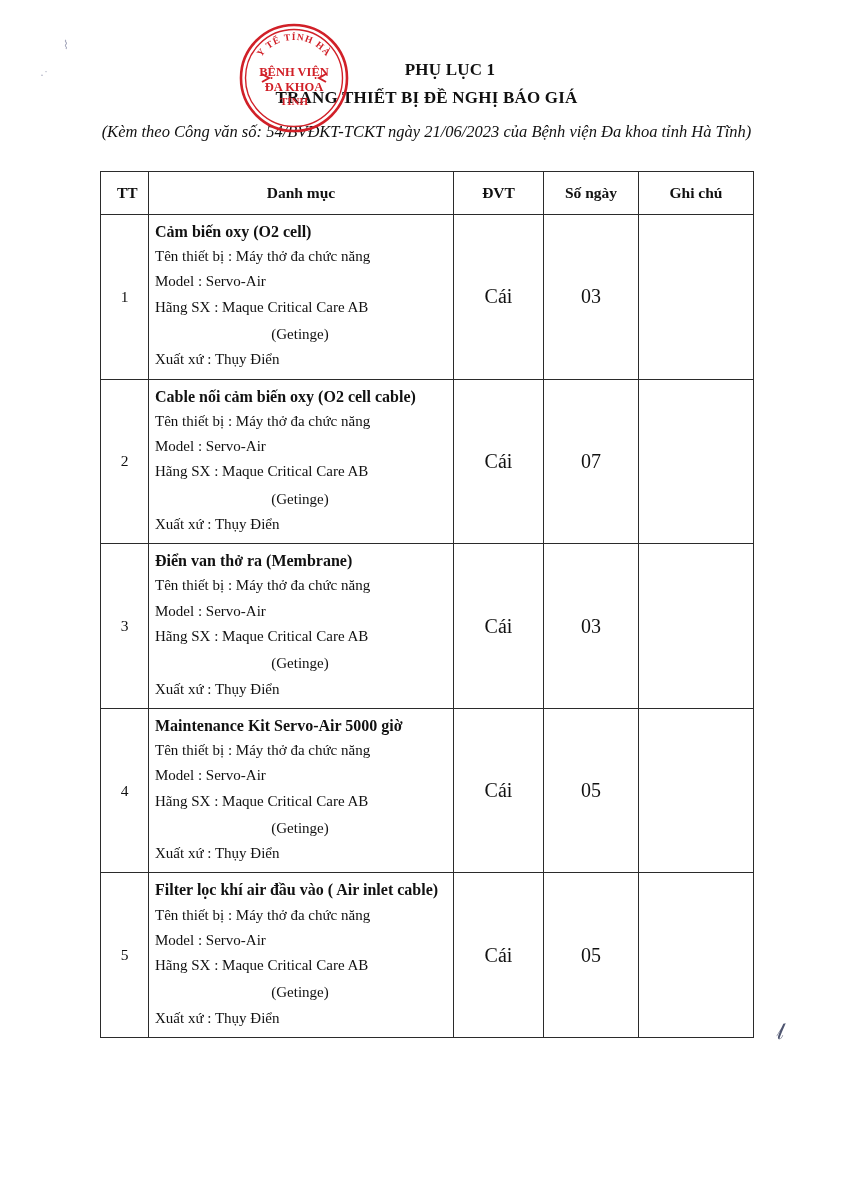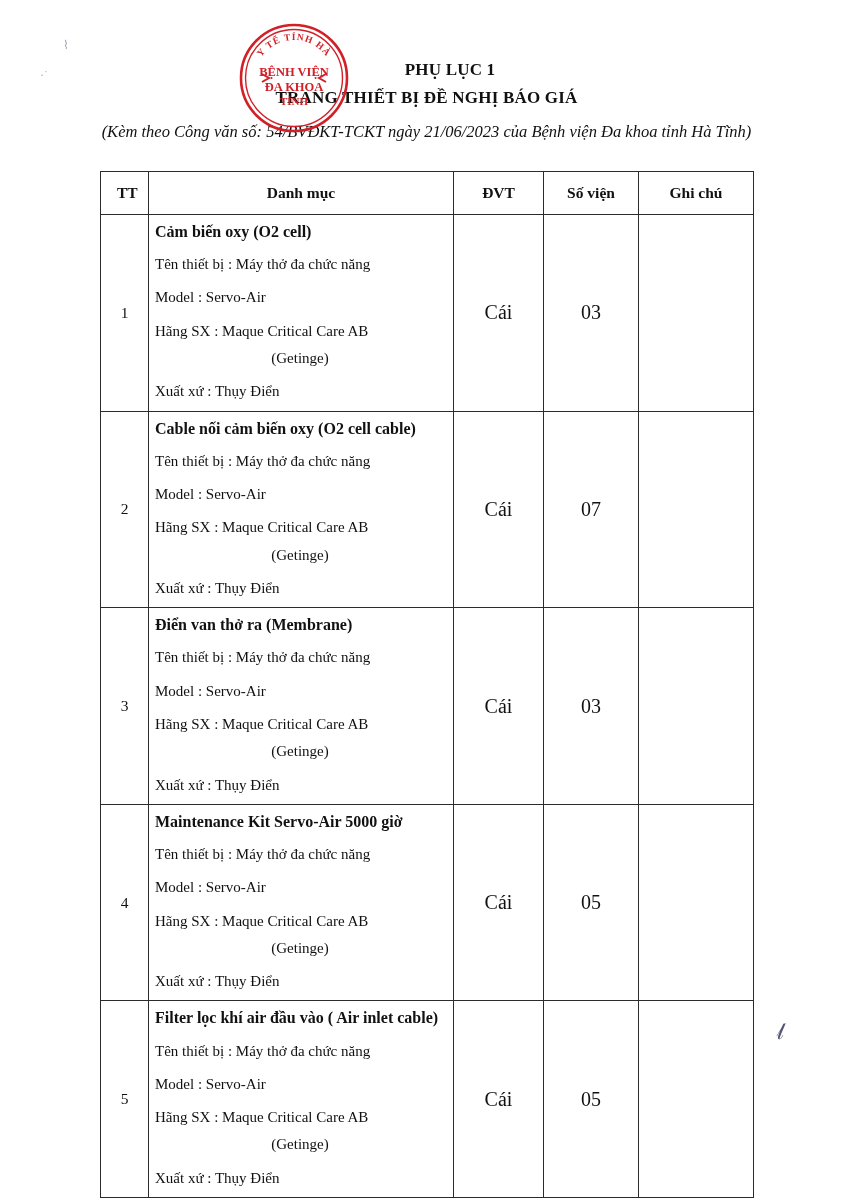--- a/index.html
+++ b/index.html
@@ -115,21 +115,21 @@
   }
   .item-title {
     font-weight: bold;
     font-size: 16px;
     line-height: 1.32;
     margin-bottom: 3px;
   }
   .item-line {
     font-size: 15px;
     line-height: 1.42;
-    margin-top: 12px;
+    margin-top: 4px;
   }
   .item-line.tight {
     margin-top: 6px;
     text-align: center;
   }
 
   
   .pen-mark {
     position: absolute;
     right: 70px;
@@ -184,21 +184,21 @@
           <col class="c-name">
           <col class="c-unit">
           <col class="c-qty">
           <col class="c-note">
       </colgroup>
       <thead>
         <tr>
           <th>TT</th>
           <th>Danh mục</th>
           <th>ĐVT</th>
-          <th>Số viện</th>
+          <th>Số ngày</th>
           <th>Ghi chú</th>
         </tr>
       </thead>
       <tbody>
         <tr>
           <td class="tt">1</td>
           <td class="name">
             <div class="item-title">Cảm biến oxy (O2 cell)</div>
             <div class="item-line">Tên thiết bị : Máy thở đa chức năng</div>
             <div class="item-line">Model : Servo-Air</div>

